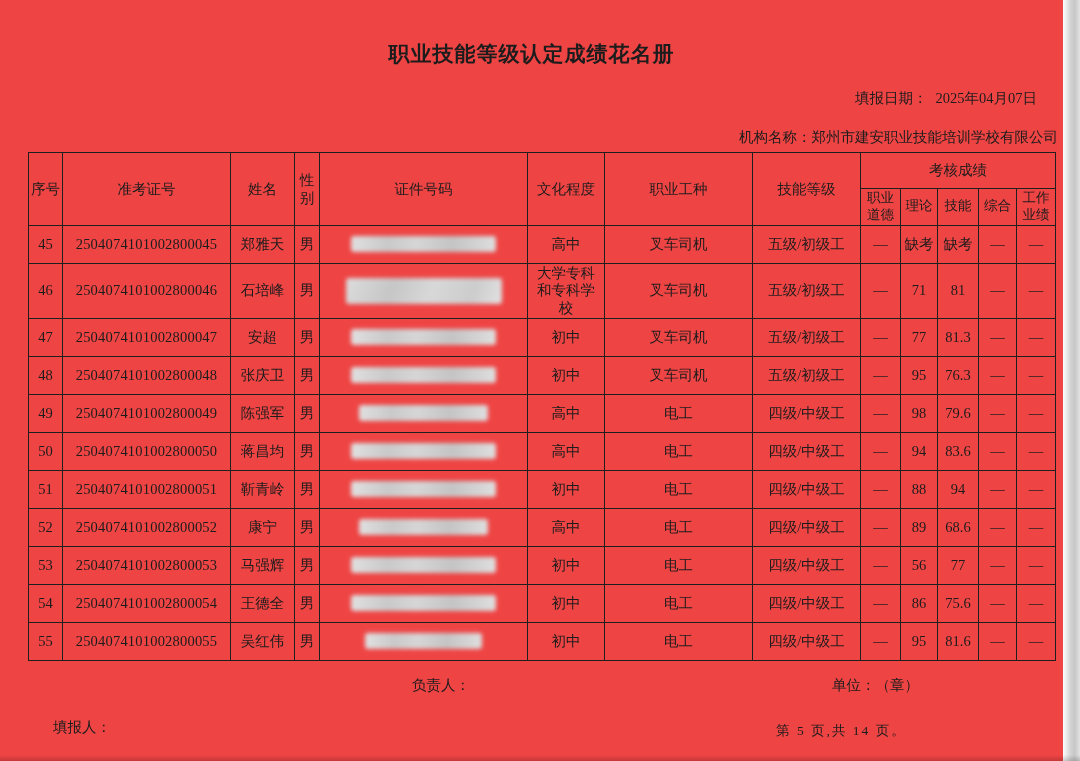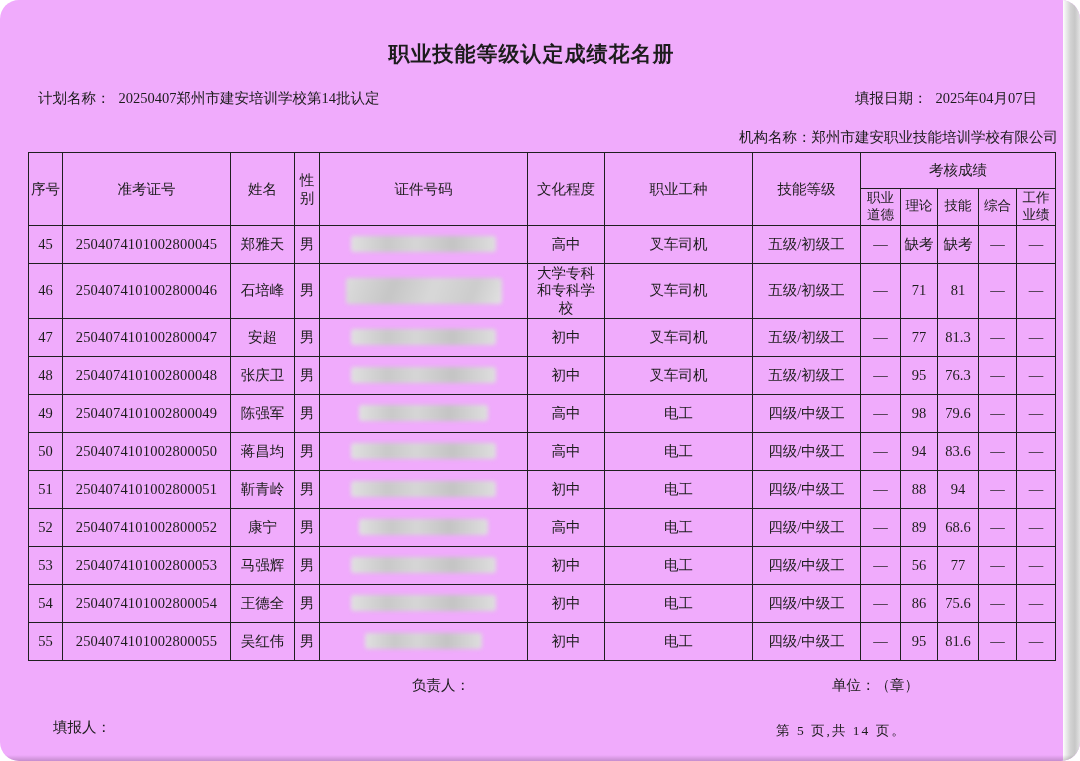--- a/index.html
+++ b/index.html
@@ -1,18 +1,18 @@
 <!DOCTYPE html>
 <html><head>
 <meta charset="utf-8">
 <style>
   * { margin:0; padding:0; box-sizing:border-box; }
   html,body { width:1080px; height:761px; background:#ffffff; }
   body { font-family:"Liberation Serif","DejaVu Serif",serif; color:#1c1c1c; }
-  .page { position:relative; width:1080px; height:761px; background:#f0abfc; overflow:hidden;border-radius:19px; }
+  .page { position:relative; width:1080px; height:761px; background:#ef4444; overflow:hidden; }
 
   .right-shade { position:absolute; top:0; right:0; width:17px; height:100%;
     background:linear-gradient(to right,#fdfdfd 0%,#d2d2d2 45%,#c7c7c7 70%,#e3e3e3 100%); }
   .bottom-shade { position:absolute; bottom:0; left:0; width:100%; height:6px;
     background:linear-gradient(to bottom,rgba(0,0,0,0),rgba(0,0,0,0.18)); }
 
   .doc-title { position:absolute; top:40px; left:0; width:1063px; text-align:center;
     font-size:21px; font-weight:bold; letter-spacing:1px; }
 
   .meta { position:absolute; font-size:14.5px; white-space:nowrap; }
@@ -53,21 +53,20 @@
   .page-num { position:absolute; left:776px; top:722px; font-size:13.5px;
     letter-spacing:2px; white-space:nowrap; }
 </style>
 </head>
 <body>
 
 <div class="page">
 
   <div class="doc-title">职业技能等级认定成绩花名册</div>
 
-  <div class="meta plan-name"><span>计划名称：</span><span class="gap"></span><span>20250407郑州市建安培训学校第14批认定</span></div>
 
   <div class="meta report-date"><span>填报日期：</span><span class="gap"></span><span>2025年04月07日</span></div>
 
 
   <div class="meta org-name"><span>机构名称：</span><span>郑州市建安职业技能培训学校有限公司</span></div>
 
   <table class="roster">
     <colgroup>
       <col style="width:34px">
         <col style="width:168px">

